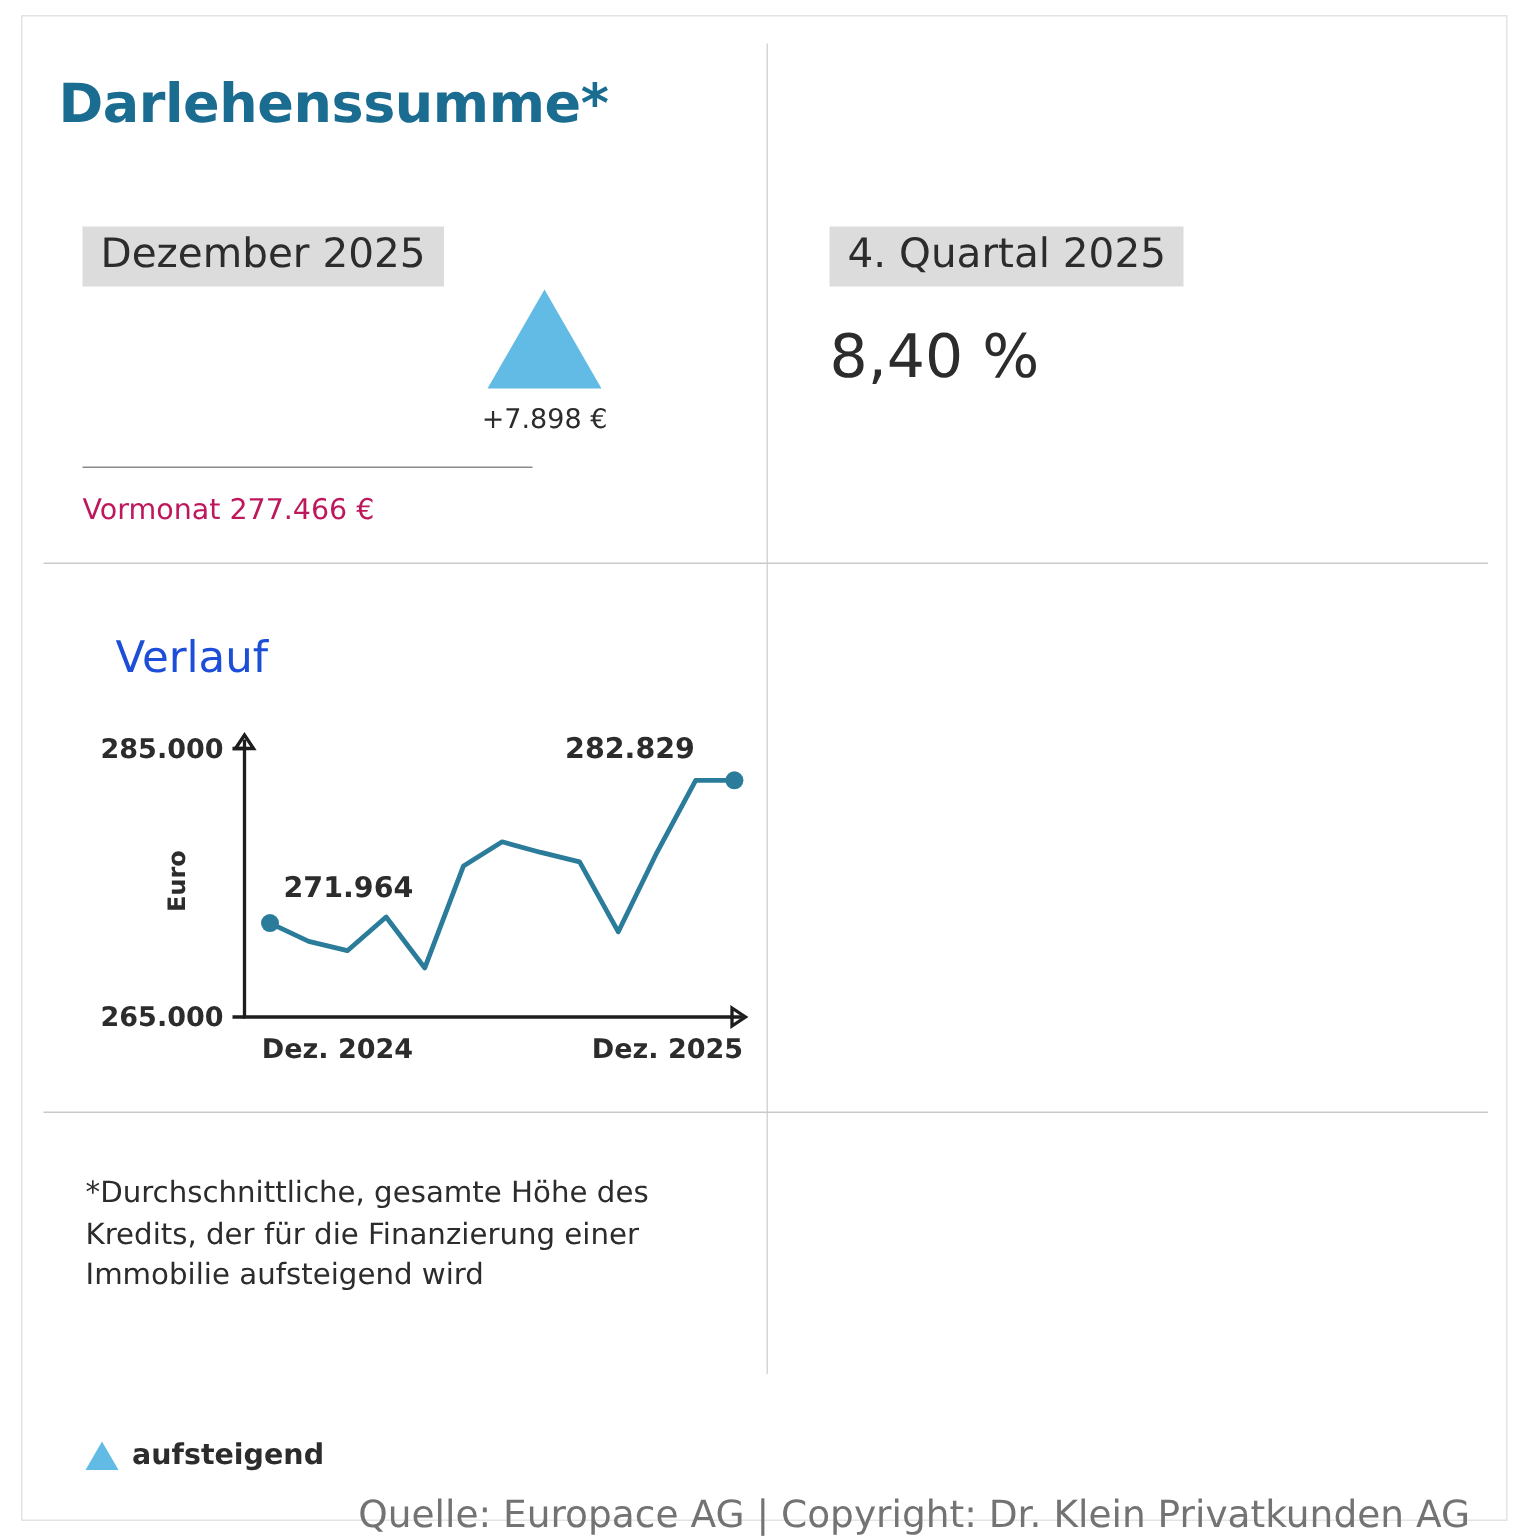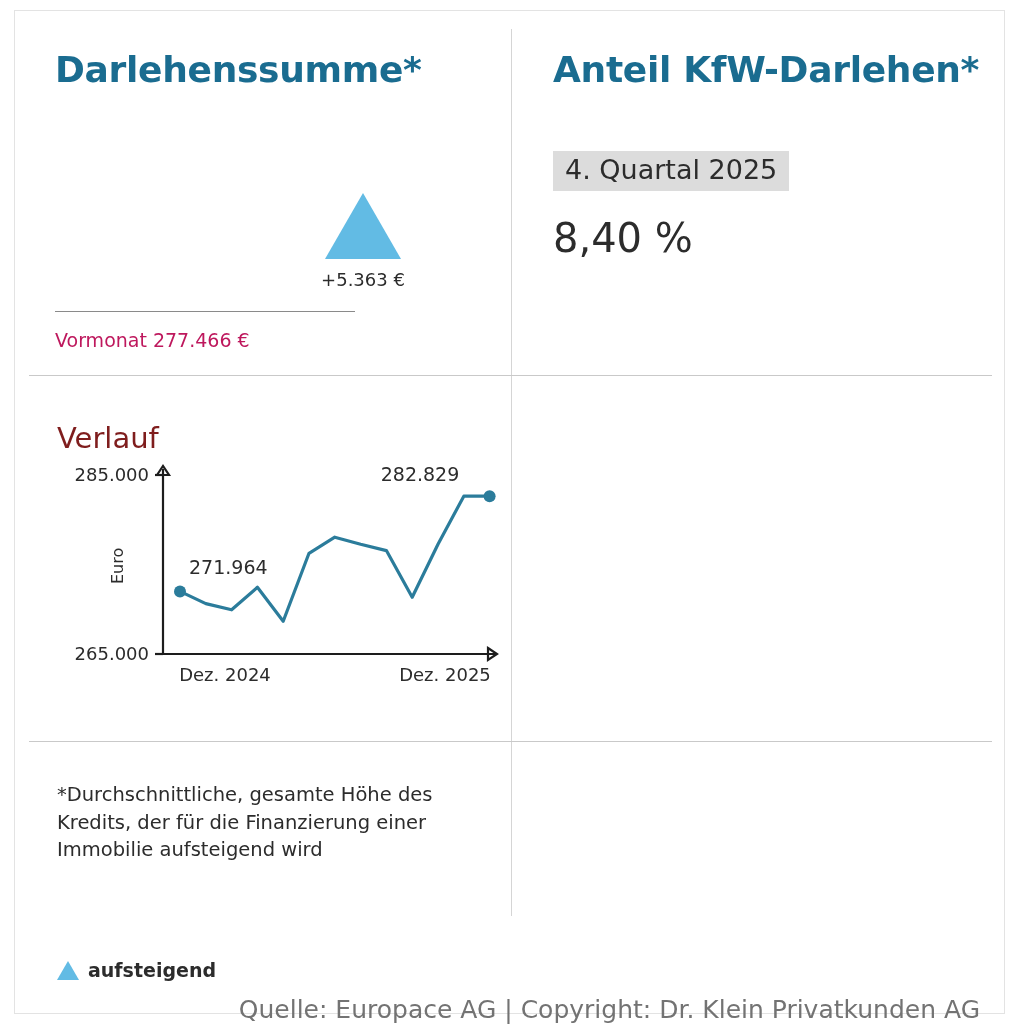--- a/index.html
+++ b/index.html
@@ -56,21 +56,21 @@
   
   .headline {
     position: absolute;
     top: 38px;
     font-size: 36px;
     font-weight: bold;
     color: #1a6c90;
     letter-spacing: -0.3px;
     white-space: nowrap;
   }
-  .col-left  .headline { left: 40px; }
+  .col-left  .headline { left: 24px; }
   .col-right .headline { left: 42px; }
 
   
   .badge {
     position: absolute;
     top: 140px;
     background: #dcdcdc;
     color: #2c2c2c;
     font-size: 27px;
     padding: 5px 12px 8px 12px;
@@ -128,27 +128,29 @@
     color: #be185d;
     white-space: nowrap;
   }
   .col-left  .prev { left: 40px; }
 
   
   .verlauf-title {
     position: absolute;
     top: 410px;
     font-size: 29px;
-    color: #7f1d1d;
+    color: #1d4ed8;
+    margin-left: 20px;
   }
   .col-left  .verlauf-title { left: 42px; }
 
   .chart-box {
     position: absolute;
-    top: 438px;
+    top: 462px;
+    font-weight: bold;
   }
   .col-left  .chart-box { left: 30px;  width: 460px; height: 240px; }
 
   
   .footnote {
     position: absolute;
     top: 770px;
     font-size: 19.5px;
     line-height: 1.42;
     color: #2c2c2c;
@@ -200,22 +202,23 @@
 
 <div class="page">
   <div class="frame">
 
     <div class="vdiv"></div>
     <div class="hdiv one"></div>
     <div class="hdiv two"></div>
 
     <div class="col-left">
       <div class="headline">Darlehenssumme*</div>
+      <div class="badge">Dezember 2025</div>
       <div class="tri"></div>
-      <div class="delta">+5.363 €</div>
+      <div class="delta">+7.898 €</div>
       <div class="rule"></div>
       <div class="prev">Vormonat 277.466 €</div>
 
       <div class="verlauf-title">Verlauf</div>
 
       <div class="chart-box">
         <svg width="460" height="240" viewBox="0 0 460 240">
 
           <path class="axis-line" d="M 118 20 L 118 205 L 450 205"></path>
           <path class="axis-line" d="M 443 199 L 452 205 L 443 211 Z" fill="#1d1d1d" stroke="none"></path>
@@ -235,21 +238,20 @@
           <circle class="pt" cx="444.6" cy="47.2" r="6"></circle>
           <text class="dlabel" x="144" y="125">271.964</text>
           <text class="dlabel" x="375" y="32" text-anchor="middle">282.829</text>
         </svg>
       </div>
 
       <div class="footnote">*Durchschnittliche, gesamte Höhe des Kredits, der für die Finanzierung einer Immobilie aufsteigend wird</div>
     </div>
 
     <div class="col-right">
-      <div class="headline">Anteil KfW-Darlehen*</div>
       <div class="badge">4. Quartal 2025</div>
       <div class="bigval">8,40 %</div>
 
     </div>
 
     <div class="legend">
       <div class="legend-tri"></div>
       <div class="legend-label">aufsteigend</div>
     </div>
     <div class="source">Quelle: Europace AG | Copyright: Dr. Klein Privatkunden AG</div>

